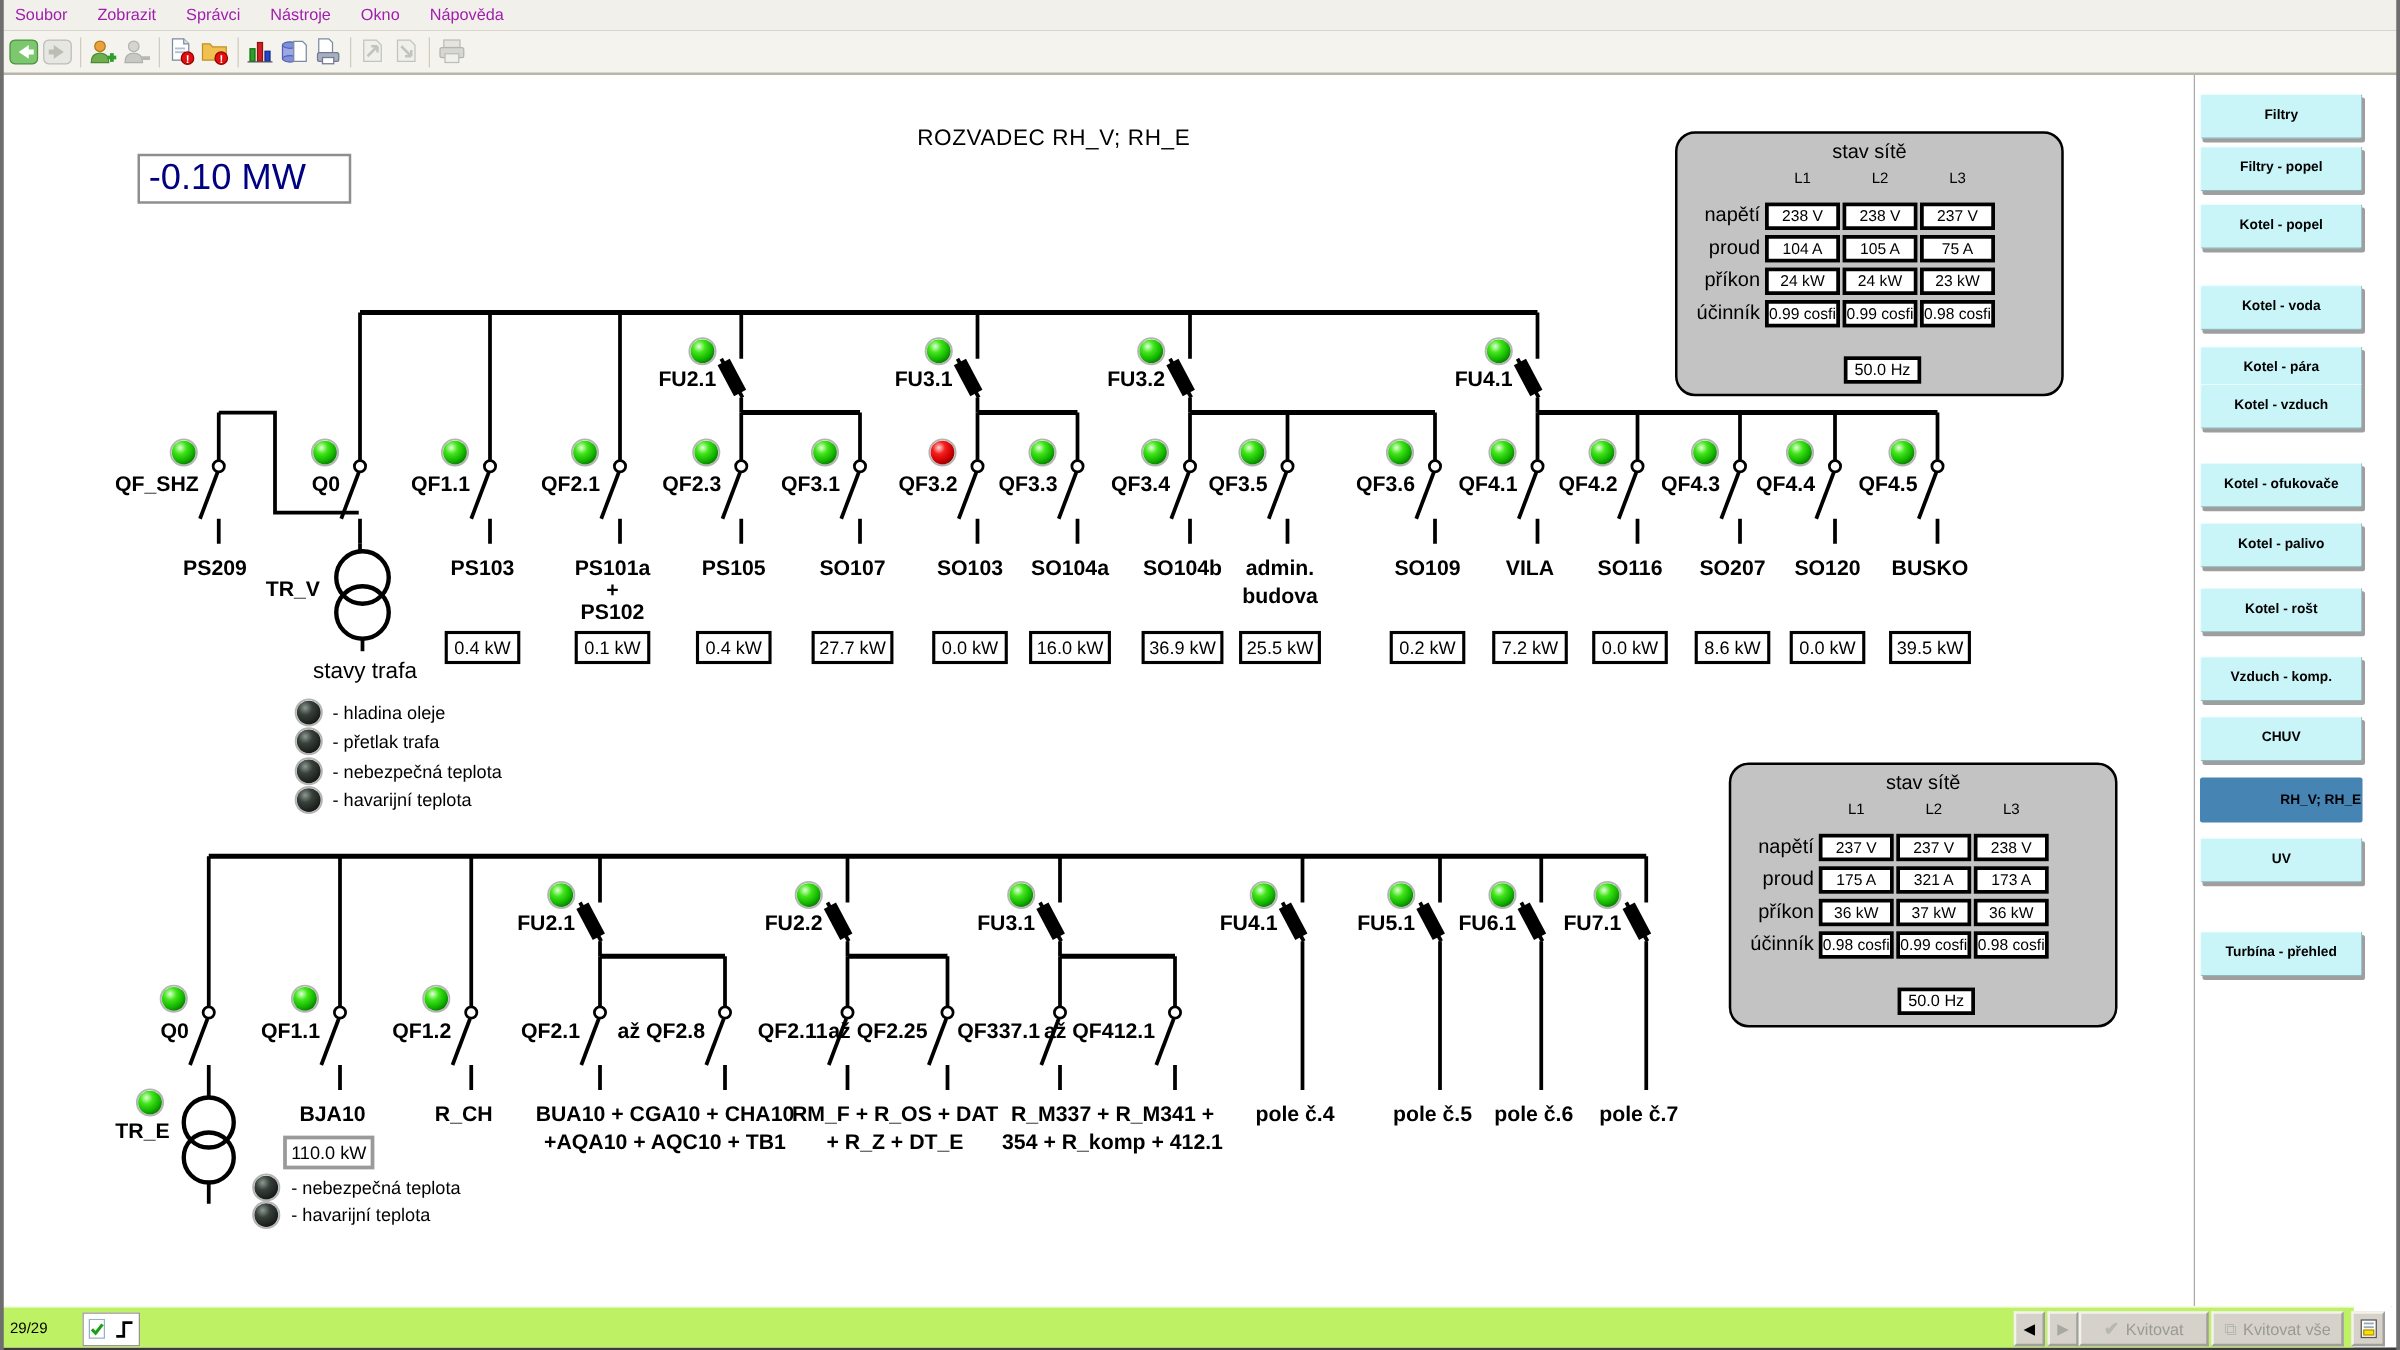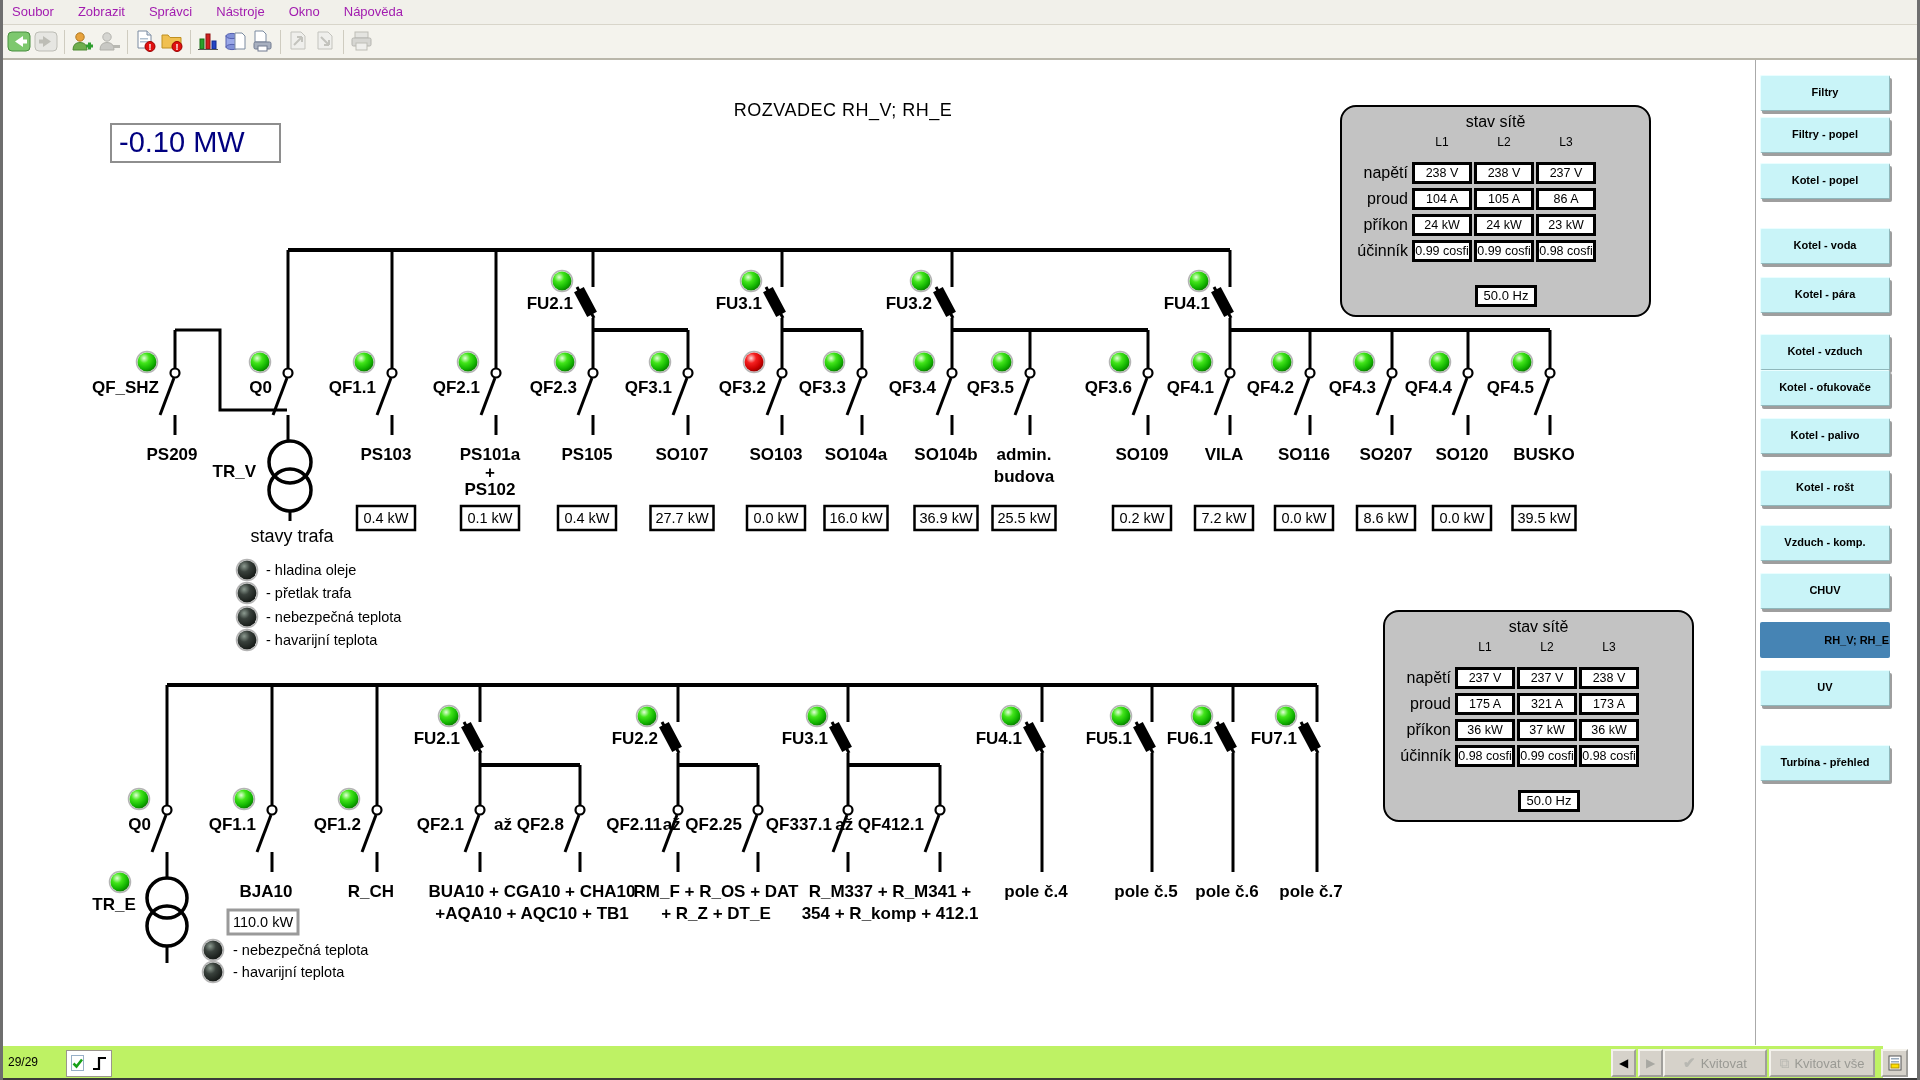--- a/index.html
+++ b/index.html
@@ -679,21 +679,21 @@
         <div class="net-head" style="left:100px;top:28px;">L1</div>
         <div class="net-head" style="left:162px;top:28px;">L2</div>
         <div class="net-head" style="left:224px;top:28px;">L3</div>
         <div class="net-rowlabel" style="top:57px;">napětí</div>
         <div class="net-box" style="left:70px;top:55px;">238 V</div>
         <div class="net-box" style="left:132px;top:55px;">238 V</div>
         <div class="net-box" style="left:194px;top:55px;">237 V</div>
         <div class="net-rowlabel" style="top:83px;">proud</div>
         <div class="net-box" style="left:70px;top:81px;">104 A</div>
         <div class="net-box" style="left:132px;top:81px;">105 A</div>
-        <div class="net-box" style="left:194px;top:81px;">86 A</div>
+        <div class="net-box" style="left:194px;top:81px;">75 A</div>
         <div class="net-rowlabel" style="top:109px;">příkon</div>
         <div class="net-box" style="left:70px;top:107px;">24 kW</div>
         <div class="net-box" style="left:132px;top:107px;">24 kW</div>
         <div class="net-box" style="left:194px;top:107px;">23 kW</div>
         <div class="net-rowlabel" style="top:135px;">účinník</div>
         <div class="net-box" style="left:70px;top:133px;">0.99 cosfi</div>
         <div class="net-box" style="left:132px;top:133px;">0.99 cosfi</div>
         <div class="net-box" style="left:194px;top:133px;">0.98 cosfi</div>
         <div class="net-box" style="left:133px;top:178px;width:62px;font-size:13px;">50.0 Hz</div>
       </div>
@@ -722,21 +722,21 @@
       </div>
     </div>
   <div id="sidebar-divider"></div>
   <div id="sidebar-divider2"></div>
   <div id="sidebar">
       <div class="side-btn" style="top: 15px;">Filtry</div>
       <div class="side-btn" style="top: 57px;">Filtry - popel</div>
       <div class="side-btn" style="top: 103px;">Kotel - popel</div>
       <div class="side-btn" style="top: 168px;">Kotel - voda</div>
       <div class="side-btn" style="top: 217px;">Kotel - pára</div>
-      <div class="side-btn" style="top: 274px;">Kotel - vzduch</div>
+      <div class="side-btn" style="top: 247px;">Kotel - vzduch</div>
       <div class="side-btn" style="top: 310px;">Kotel - ofukovače</div>
       <div class="side-btn" style="top: 358px;">Kotel - palivo</div>
       <div class="side-btn" style="top: 410px;">Kotel - rošt</div>
       <div class="side-btn" style="top: 465px;">Vzduch - komp.</div>
       <div class="side-btn" style="top: 513px;">CHUV</div>
       <div class="side-btn selected" style="top: 562px;">RH_V; RH_E</div>
       <div class="side-btn" style="top: 610px;">UV</div>
       <div class="side-btn" style="top: 685px;">Turbína - přehled</div>
     </div>
 </div>

